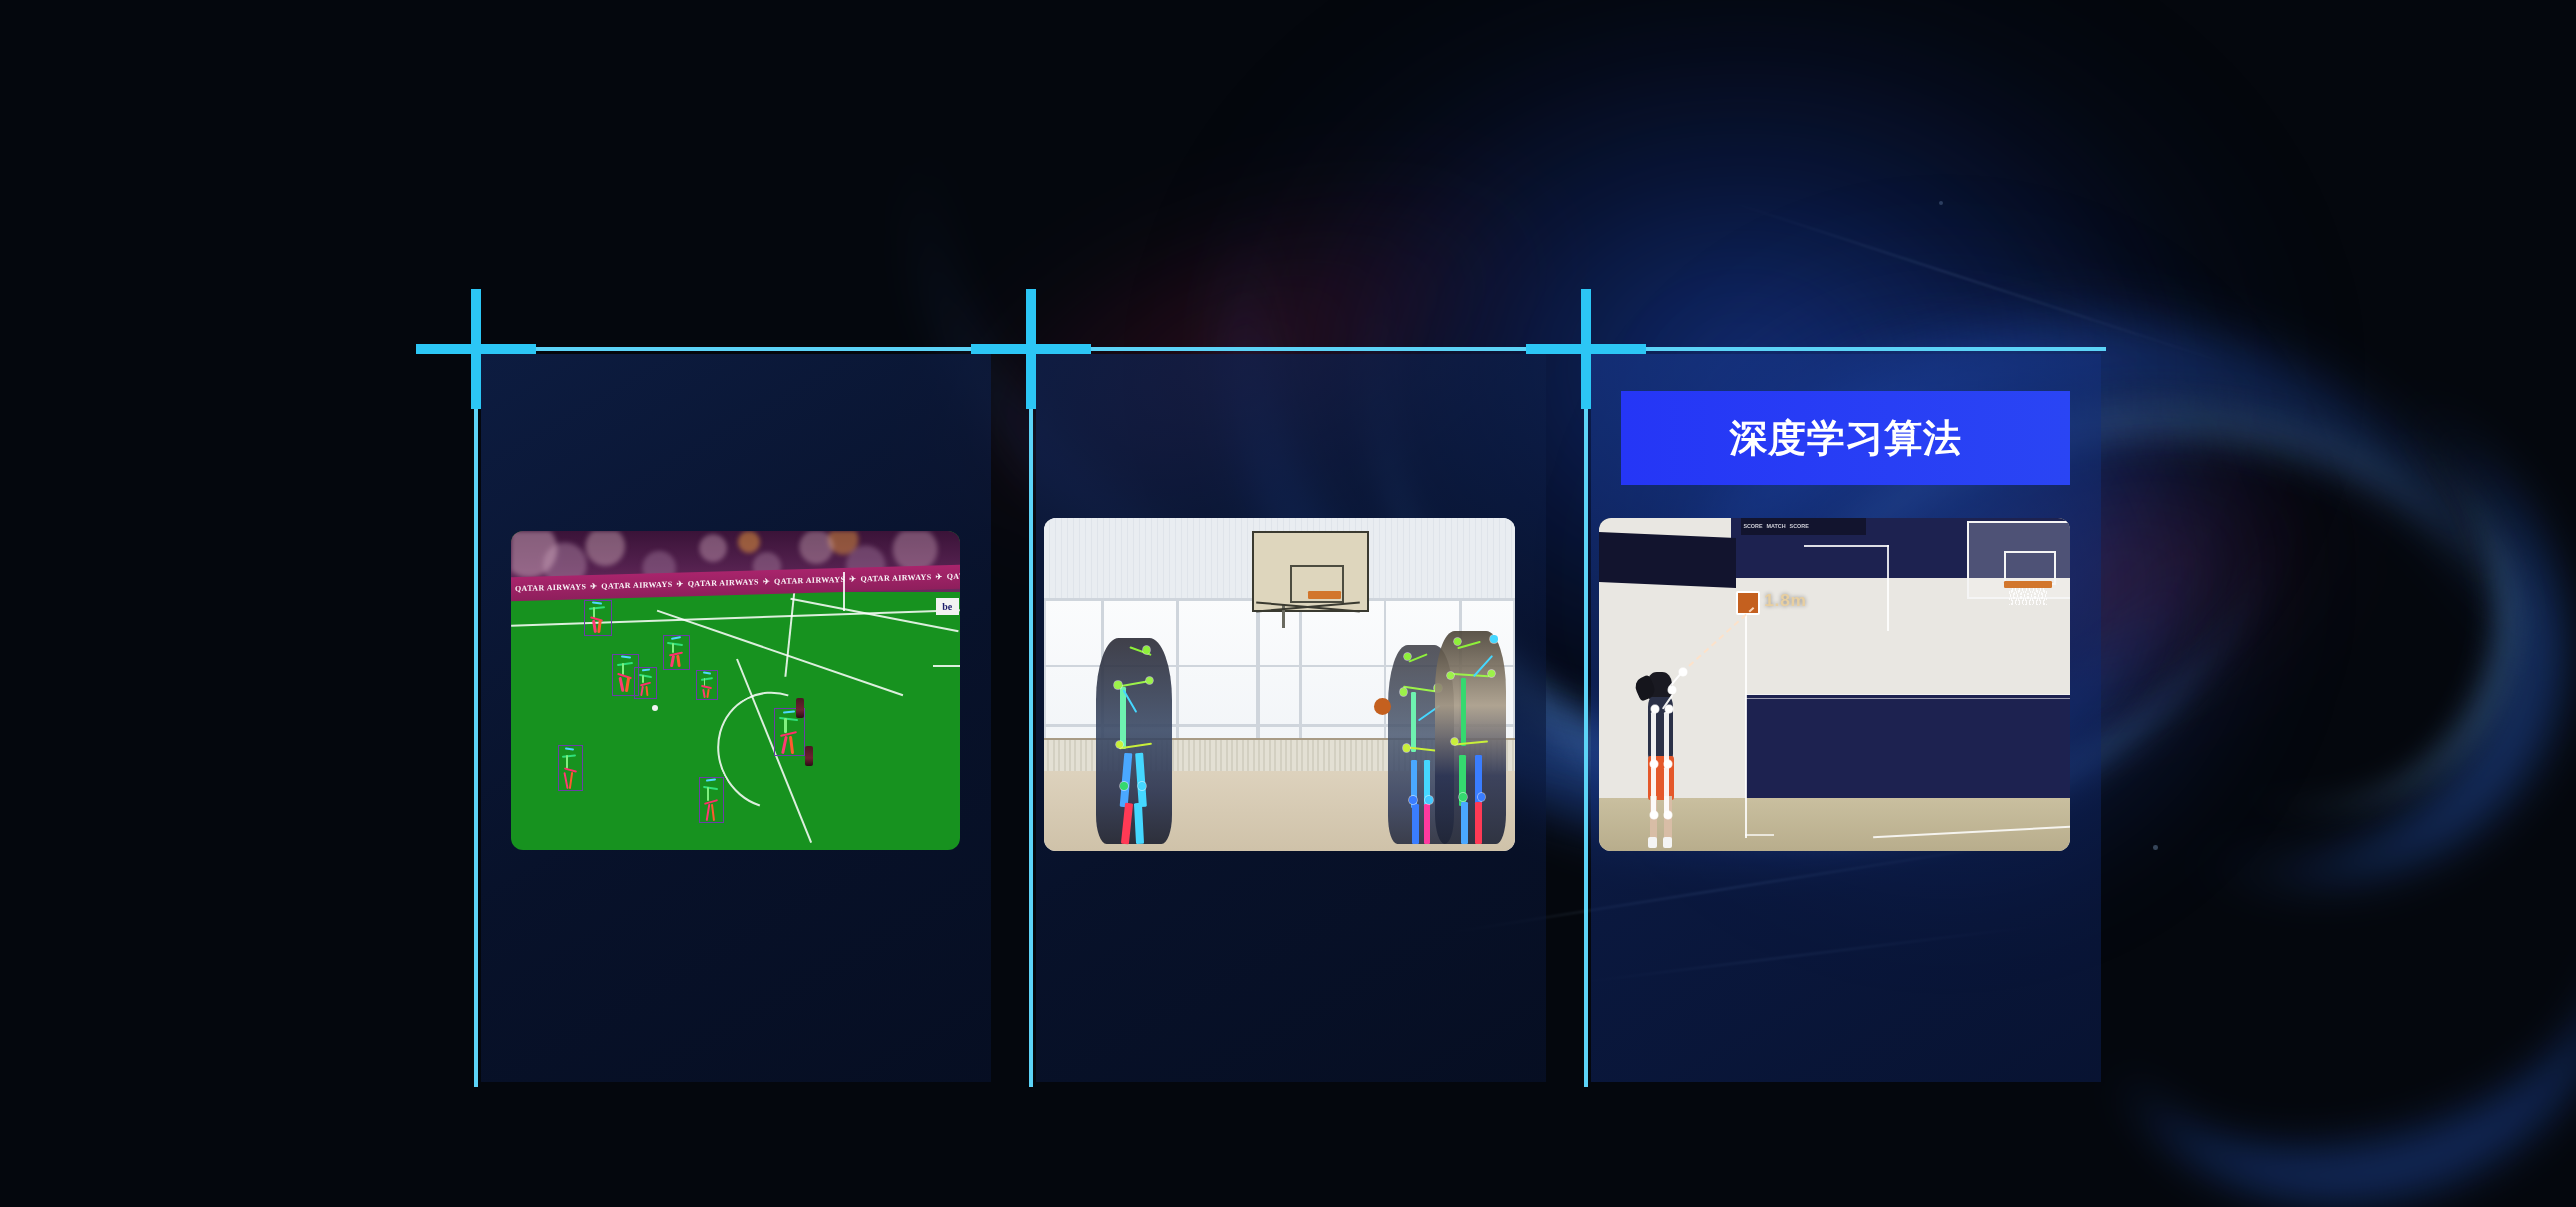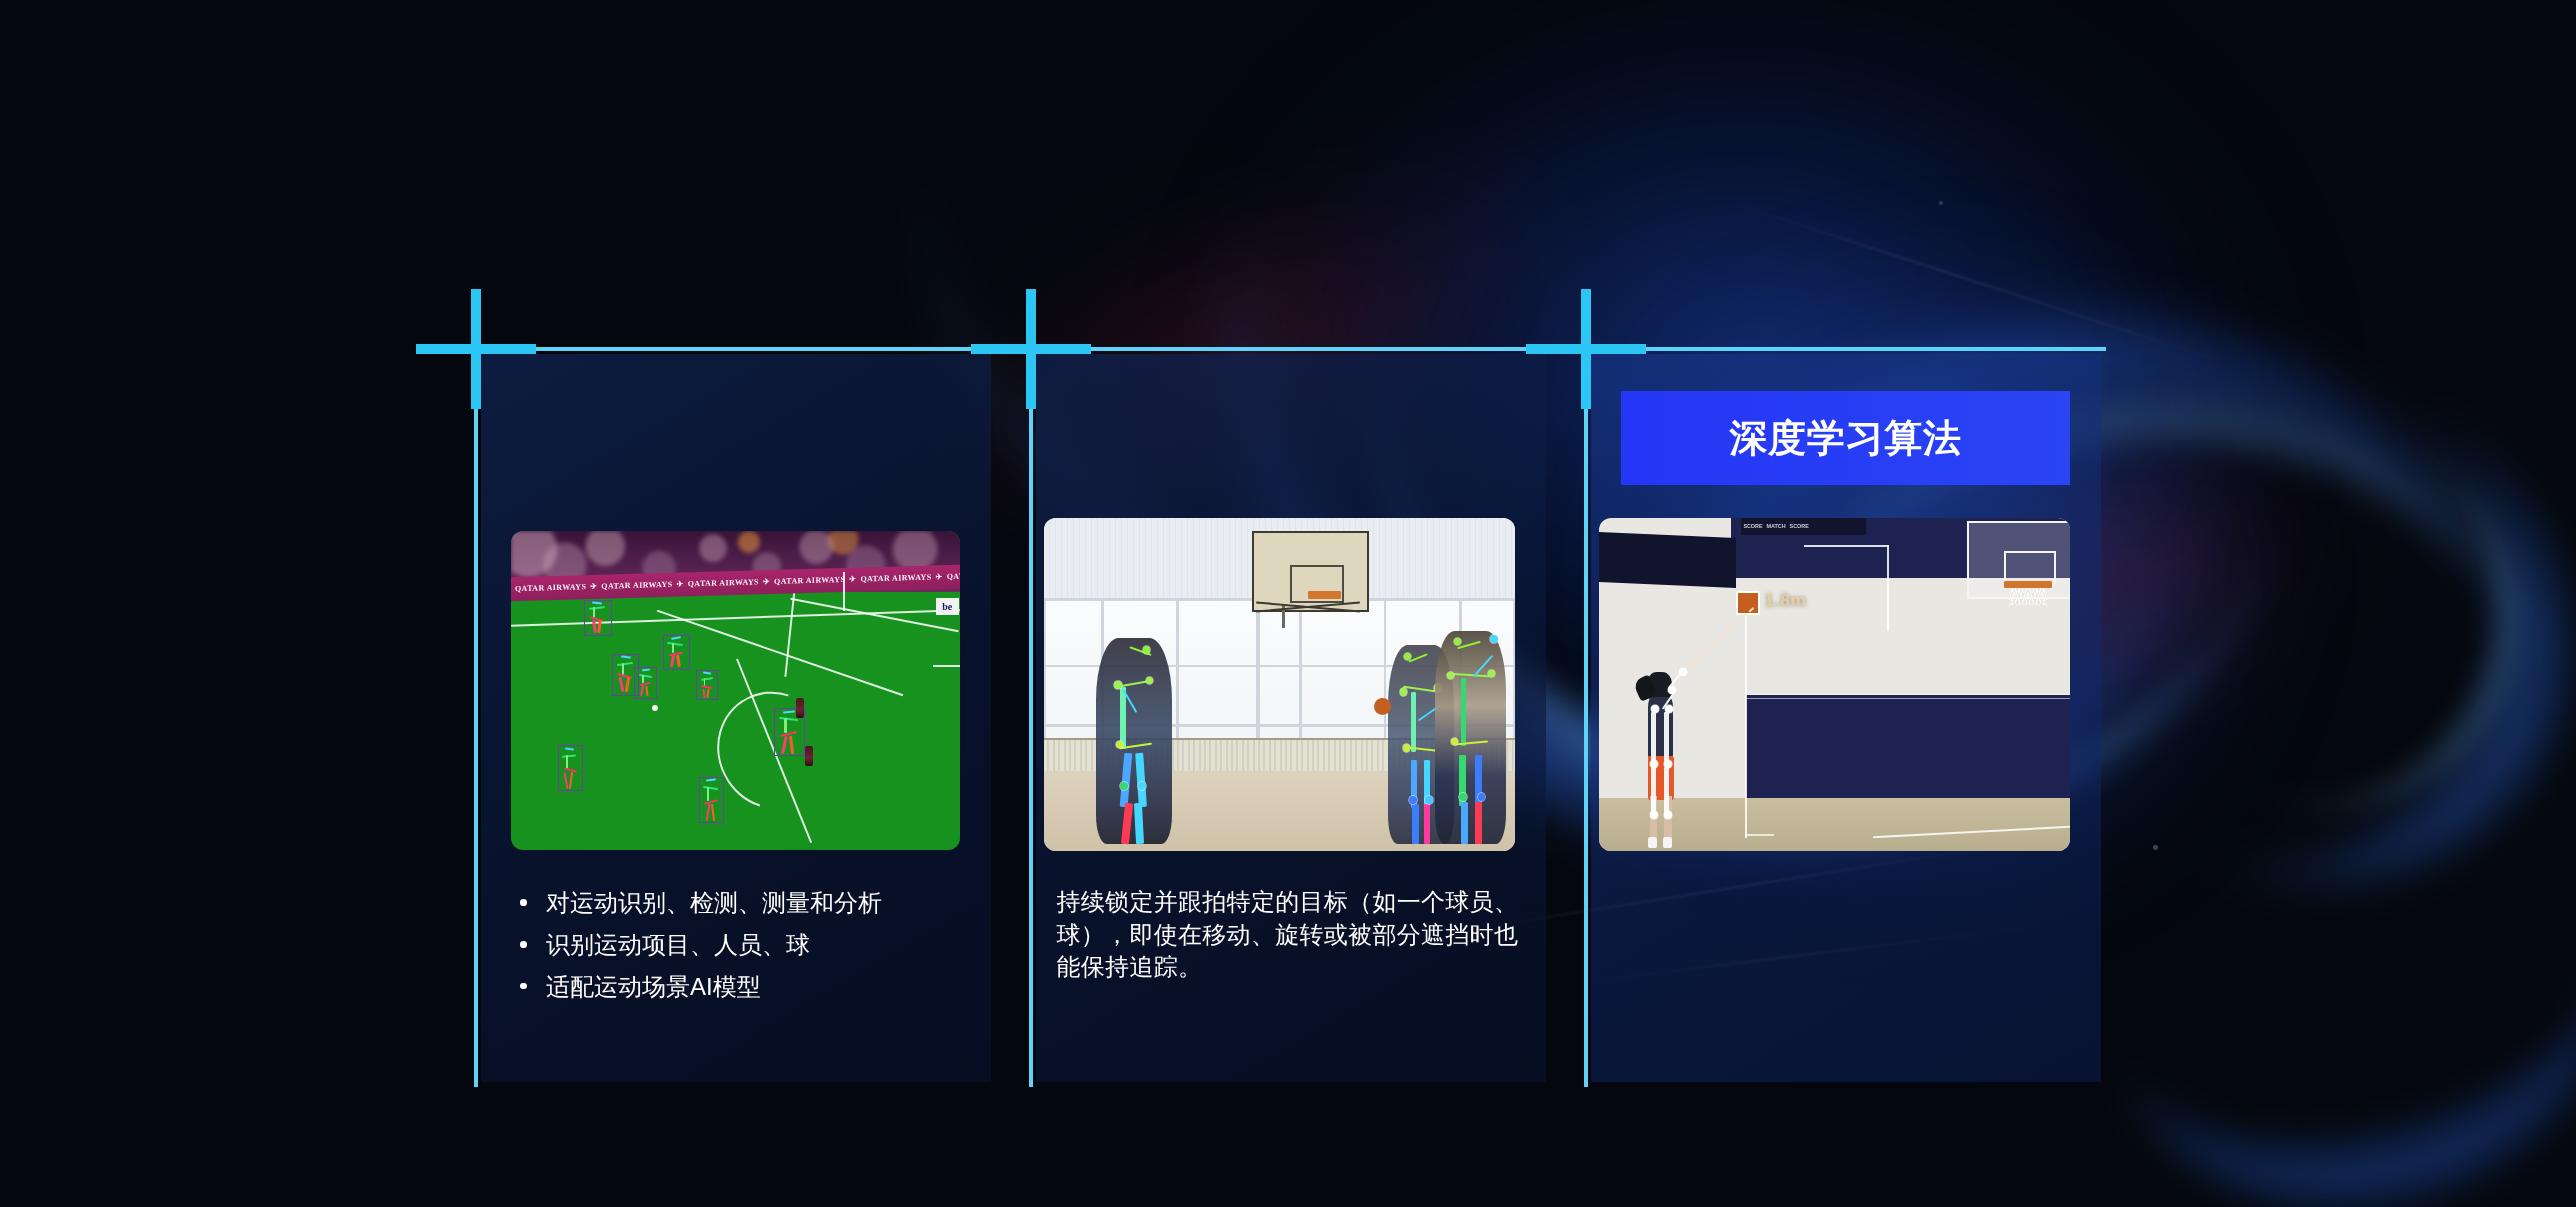--- a/index.html
+++ b/index.html
@@ -392,27 +392,20 @@
             <div class="sk-seg" style="left:52%;top:58%;width:10%;height:38%;background:#ff5a2f;transform:rotate(-7deg);"></div>
           </div>
         </div>
 
         <div class="dkplayer" style="left:63.5%;top:52.5%;"></div>
         <div class="dkplayer" style="left:65.5%;top:67.5%;"></div>
         <div class="ball" style="left:31.5%;top:54.5%;"></div>
       </div>
     </div>
 
-    <div class="card-body">
-      <ul class="bullets">
-        <li>对运动识别、检测、测量和分析</li>
-        <li>识别运动项目、人员、球</li>
-        <li>适配运动场景AI模型</li>
-      </ul>
-    </div>
   </div>
 
   <div class="card card-2">
     <div class="card-panel"></div>
 
     <div class="bracket">
       <div class="brk-line-v" style="left:0;top:0;height:738px;"></div>
       <div class="brk-line-v" style="right:0;top:0;height:738px;"></div>
       <div class="brk-line-h" style="left:0;top:0;width:520px;"></div>
       <div class="brk-line-h" style="left:0;bottom:0;width:520px;"></div>
@@ -506,23 +499,20 @@
           <div class="kpt" style="left:74%;top:18%;width:7.4px;height:7.4px;background:#9cf24a;"></div>
           <div class="kpt" style="left:22%;top:50%;width:7.4px;height:7.4px;background:#c9ef3a;"></div>
           <div class="kpt" style="left:34%;top:76%;width:7.4px;height:7.4px;background:#35d96f;"></div>
           <div class="kpt" style="left:60%;top:76%;width:7.4px;height:7.4px;background:#3a7dff;"></div>
         </div>
 
         <div style="position:absolute;left:70%;top:54%;width:17.4px;height:17.4px;border-radius:50%;background:#c4601f;"></div>
       </div>
     </div>
 
-    <div class="card-body">
-      <p class="para">持续锁定并跟拍特定的目标（如一个球员、球），即使在移动、旋转或被部分遮挡时也能保持追踪。</p>
-    </div>
   </div>
 
   <div class="card card-3">
     <div class="card-panel"></div>
 
     <div class="bracket">
       <div class="brk-line-v" style="left:0;top:0;height:738px;"></div>
       <div class="brk-line-v" style="right:0;top:0;height:738px;"></div>
       <div class="brk-line-h" style="left:0;top:0;width:520px;"></div>
       <div class="brk-line-h" style="left:0;bottom:0;width:520px;"></div>

